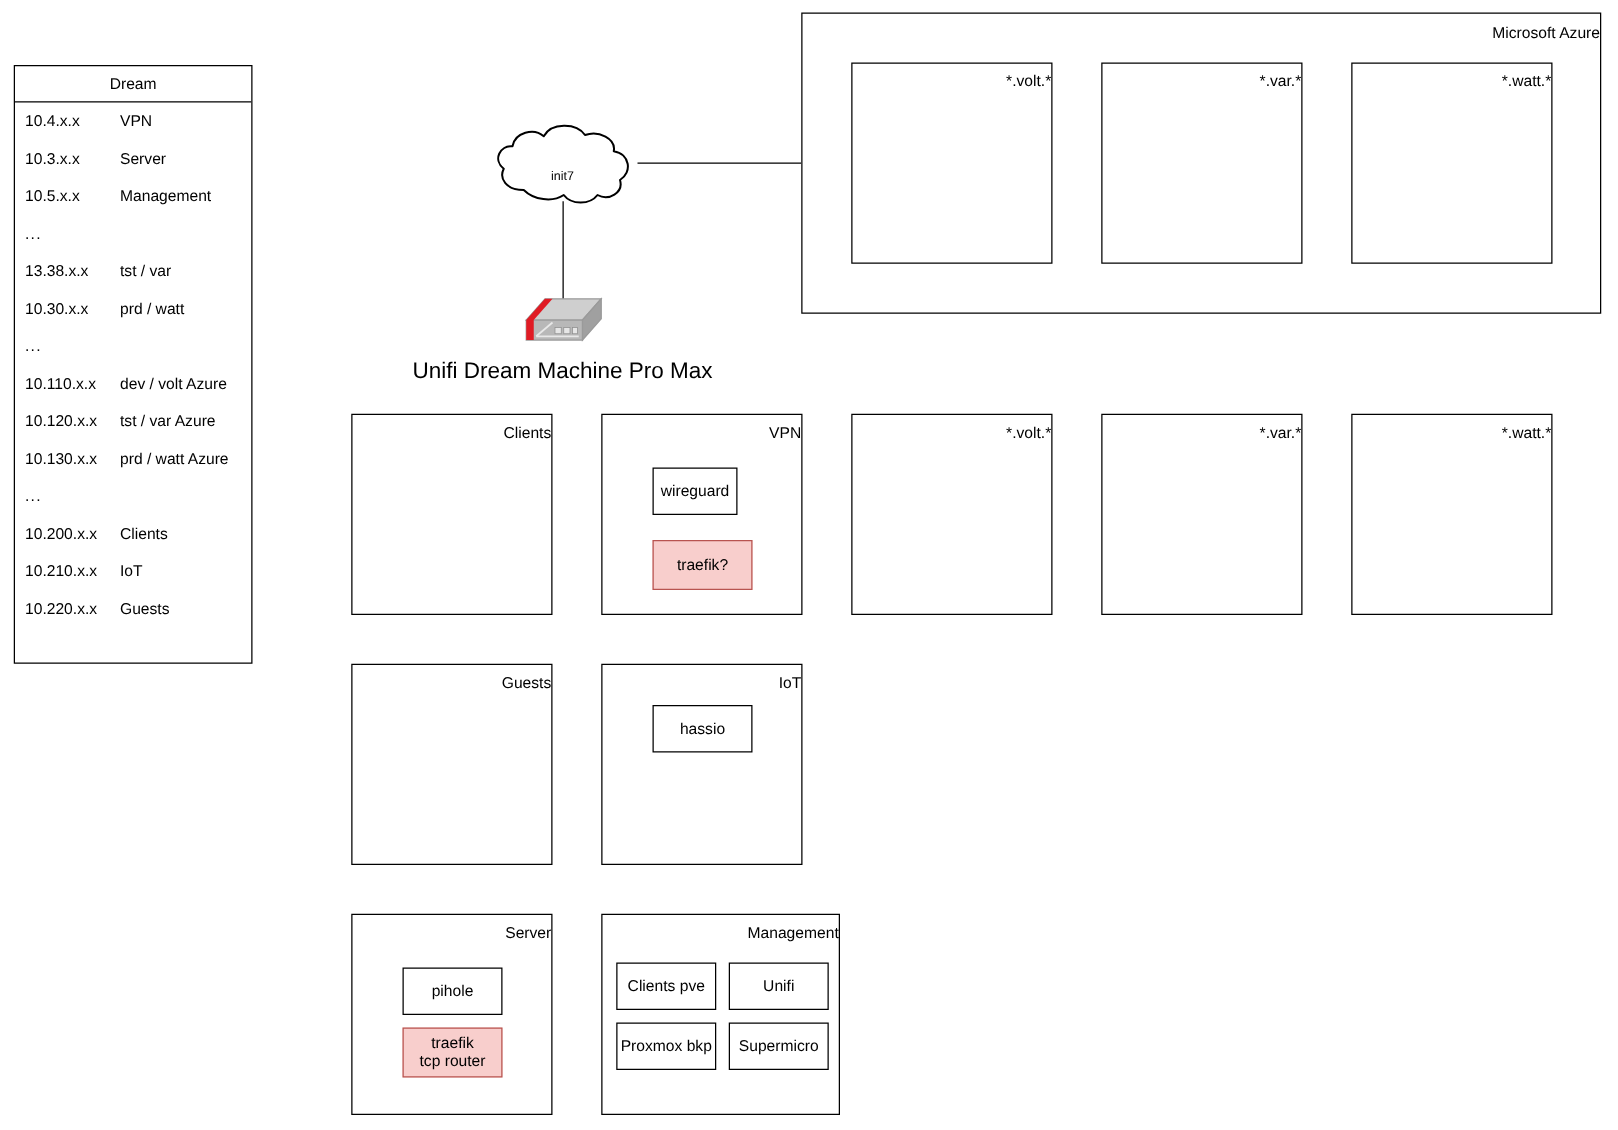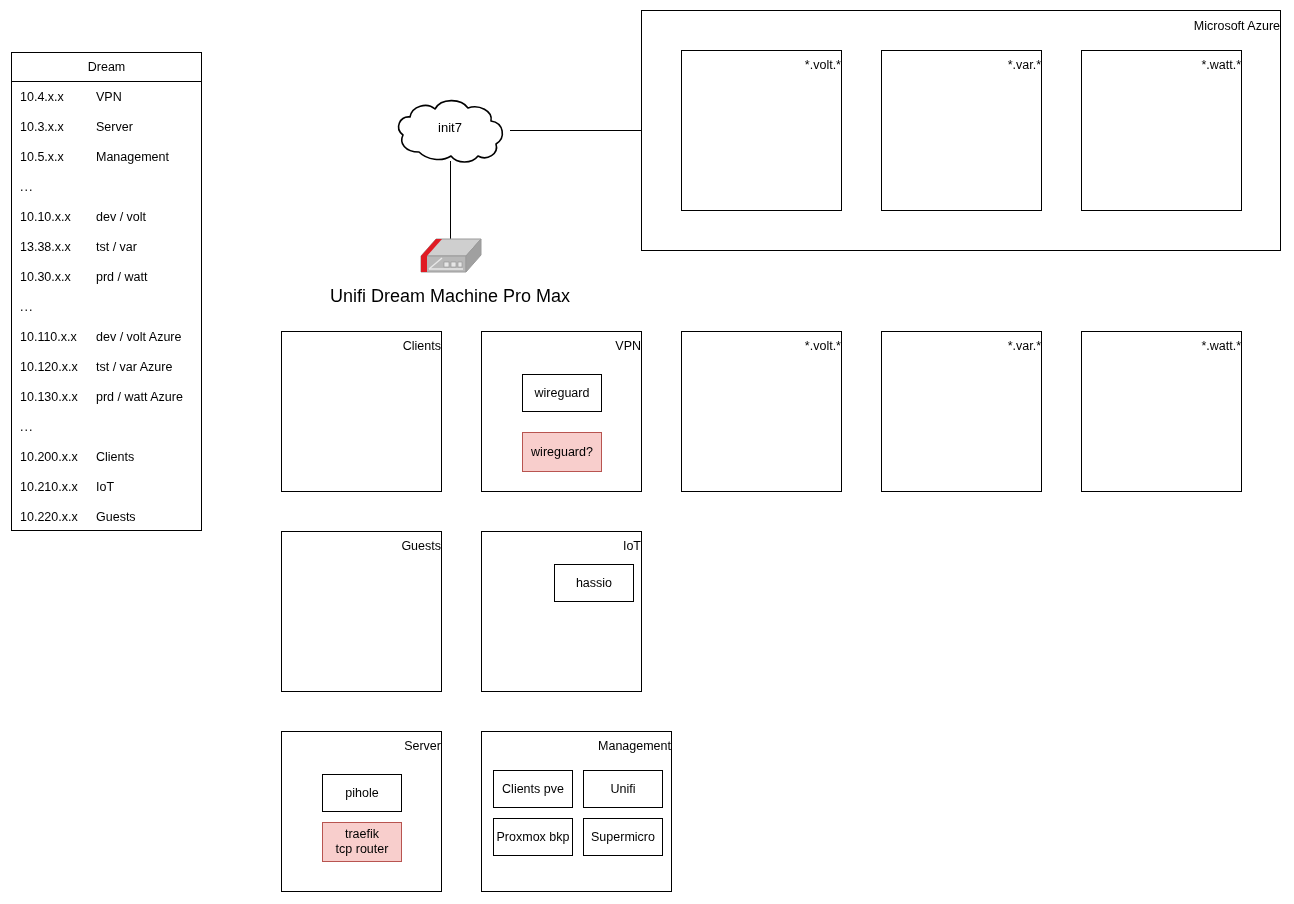--- a/index.html
+++ b/index.html
@@ -76,23 +76,23 @@
   }
   
   #cloud{
     position:absolute;
     left:389px; top:96px;
     width:122px; height:69px;
   }
   #cloud svg{display:block;}
   #cloud-label{
     position:absolute;
-    left:0; right:0; top:24px;
+    left:0; right:0; top:40px;
     text-align:center;
-    font-size:13px;
+    font-size:10px;
     pointer-events:none;
   }
   
   .edge{
     position:absolute;
     background:#000000;
   }
   
   #unifi-device{
     position:absolute;
@@ -144,24 +144,20 @@
         <span class="netze-cidr">10.3.x.x</span>
         <span class="netze-name">Server</span>
       </div>
       <div class="netze-row">
         <span class="netze-cidr">10.5.x.x</span>
         <span class="netze-name">Management</span>
       </div>
       <div class="netze-row spacer">
         <span class="netze-cidr">...</span>
         <span class="netze-name"></span>
-      </div>
-      <div class="netze-row">
-        <span class="netze-cidr">10.10.x.x</span>
-        <span class="netze-name">dev / volt</span>
       </div>
       <div class="netze-row">
         <span class="netze-cidr">13.38.x.x</span>
         <span class="netze-name">tst / var</span>
       </div>
       <div class="netze-row">
         <span class="netze-cidr">10.30.x.x</span>
         <span class="netze-name">prd / watt</span>
       </div>
       <div class="netze-row spacer">
@@ -252,41 +248,41 @@
   <div class="box" style="left:1081px; top:50px; width:161px; height:161px;">
     <div class="box-title" style="top:7px;">*.watt.*</div>
   </div>
 
   <div class="box" style="left:281px; top:331px; width:161px; height:161px;">
     <div class="box-title" style="top:7px;">Clients</div>
   </div>
 
   <div class="box" style="left:481px; top:331px; width:161px; height:161px;">
     <div class="box-title" style="top:7px;">VPN</div>
-    <div class="node" style="left:40px; top:42px; width:80px; height:38px;">wireguard</div>
-    <div class="node pink" style="left:40px; top:100px; width:80px; height:40px;">wireguard?</div>
+    <div class="node" style="left:40px; top:42px; width:68px; height:38px;">wireguard</div>
+    <div class="node pink" style="left:40px; top:100px; width:80px; height:40px;">traefik?</div>
   </div>
 
   <div class="box" style="left:681px; top:331px; width:161px; height:161px;">
     <div class="box-title" style="top:7px;">*.volt.*</div>
   </div>
   <div class="box" style="left:881px; top:331px; width:161px; height:161px;">
     <div class="box-title" style="top:7px;">*.var.*</div>
   </div>
   <div class="box" style="left:1081px; top:331px; width:161px; height:161px;">
     <div class="box-title" style="top:7px;">*.watt.*</div>
   </div>
 
   <div class="box" style="left:281px; top:531px; width:161px; height:161px;">
     <div class="box-title" style="top:7px;">Guests</div>
   </div>
 
   <div class="box" style="left:481px; top:531px; width:161px; height:161px;">
     <div class="box-title" style="top:7px;">IoT</div>
-    <div class="node" style="left:40px; top:32px; width:80px; height:38px;margin-left:32px;">hassio</div>
+    <div class="node" style="left:40px; top:32px; width:80px; height:38px;">hassio</div>
   </div>
 
   <div class="box" style="left:281px; top:731px; width:161px; height:161px;">
     <div class="box-title" style="top:7px;">Server</div>
     <div class="node" style="left:40px; top:42px; width:80px; height:38px;">pihole</div>
     <div class="node pink" style="left:40px; top:90px; width:80px; height:40px;">traefik
 tcp router</div>
   </div>
 
   <div class="box" style="left:481px; top:731px; width:191px; height:161px;">

